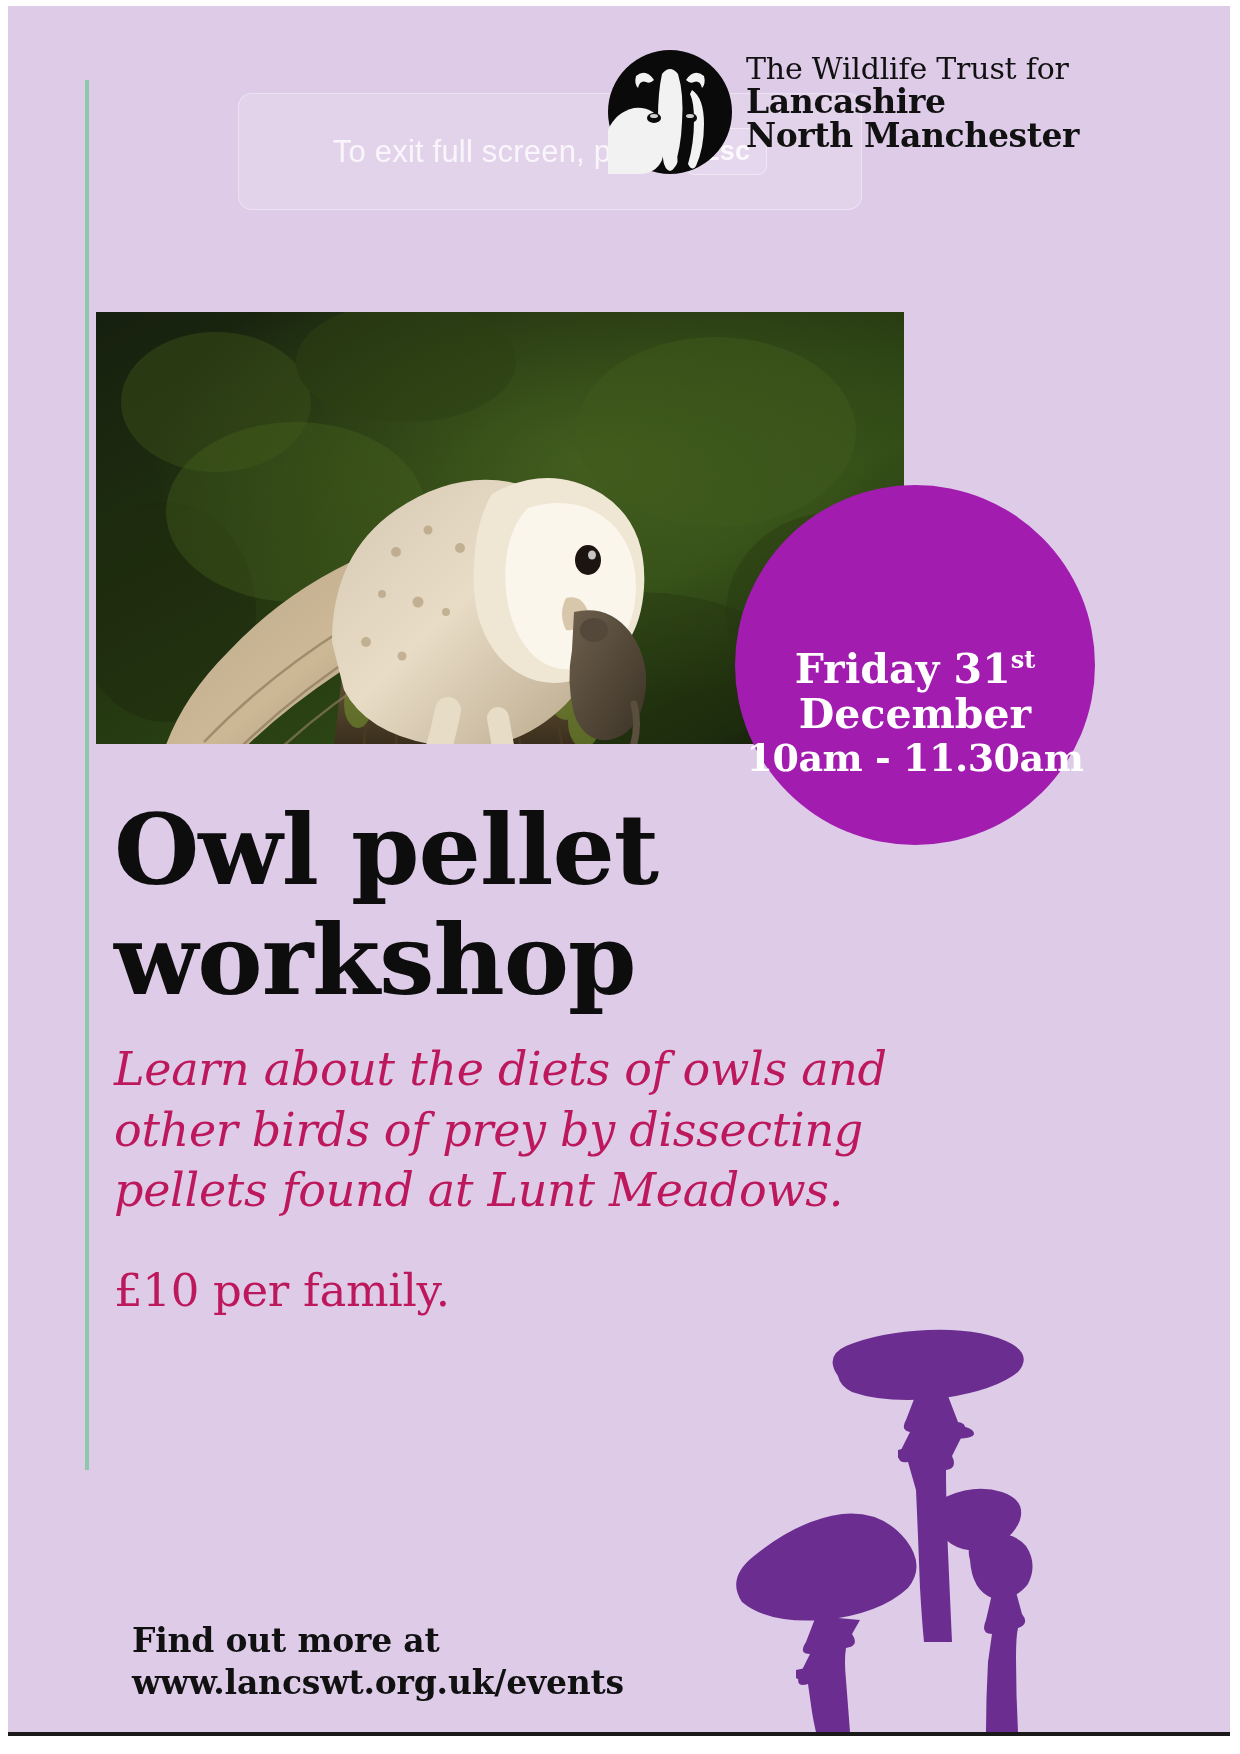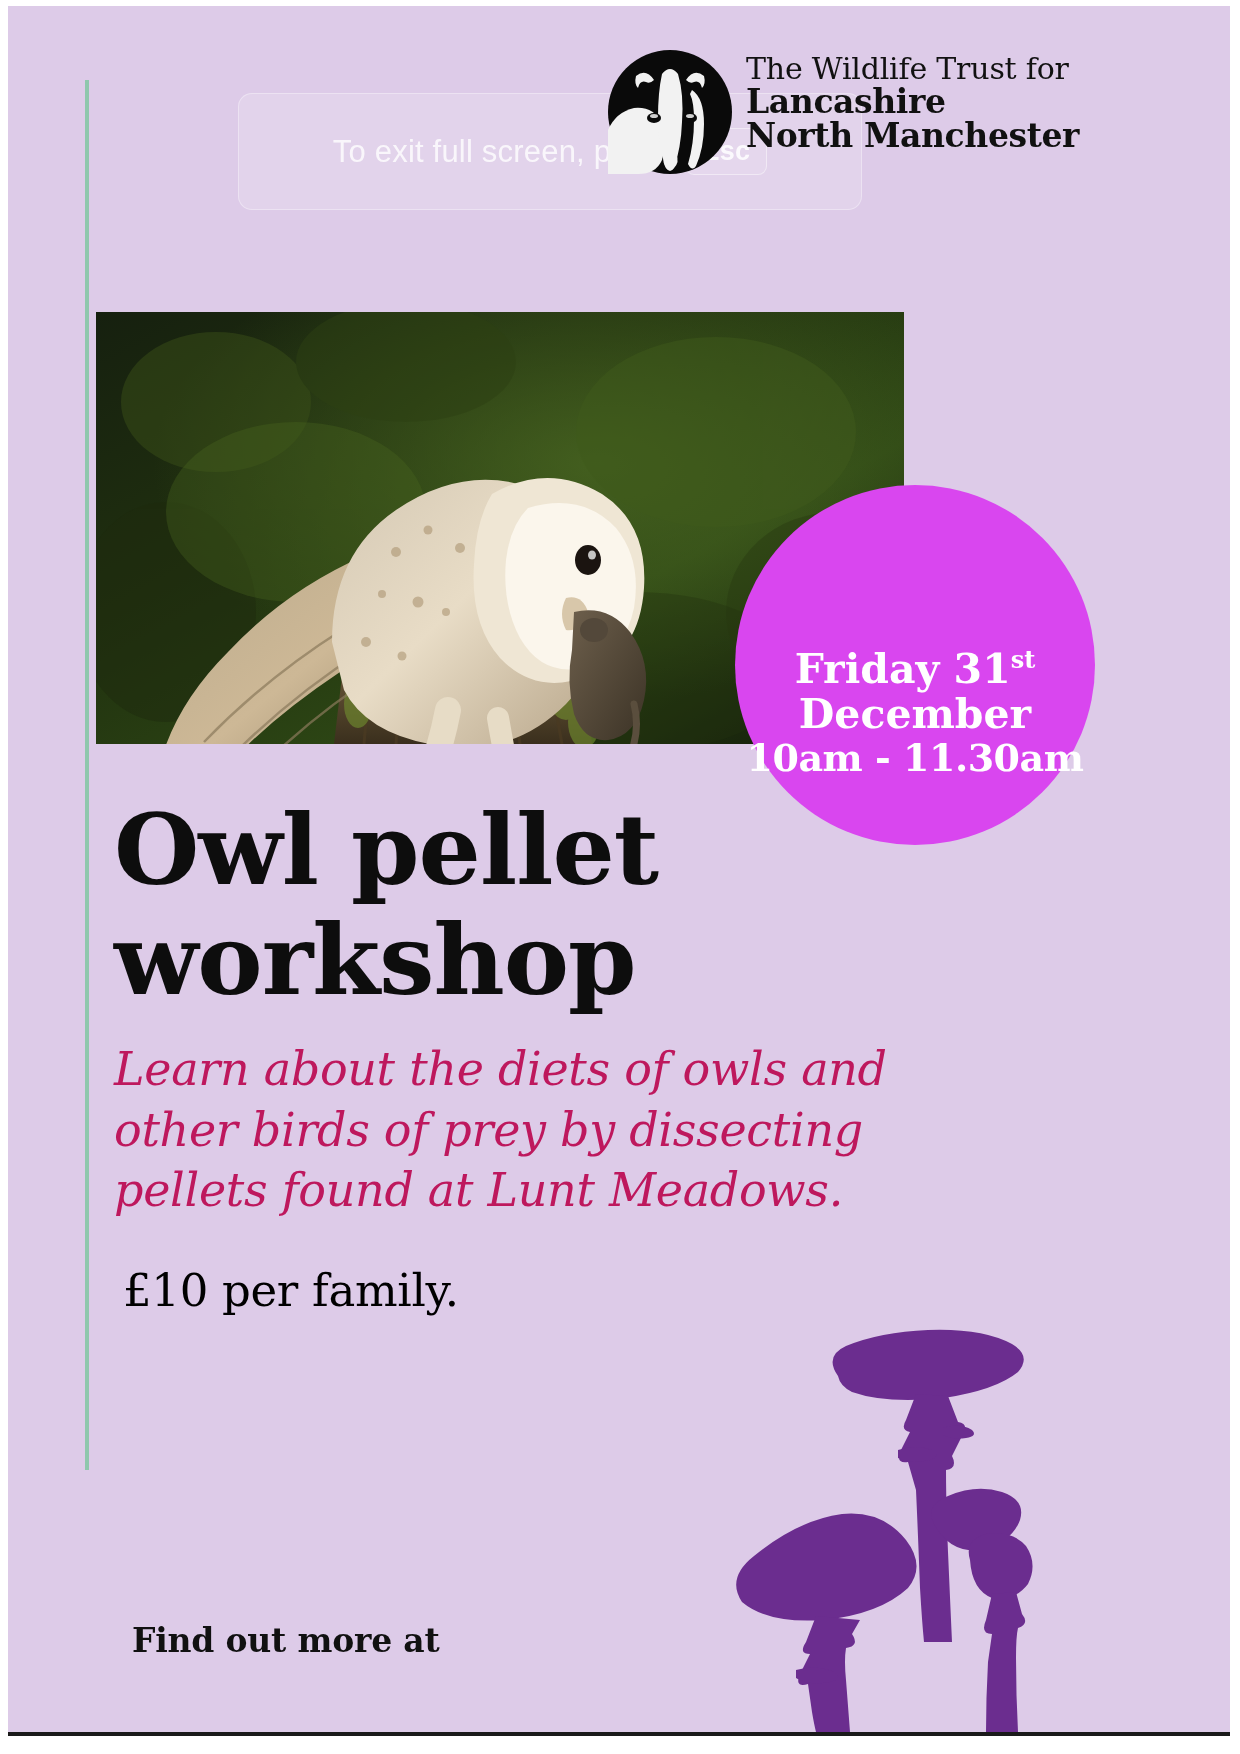--- a/index.html
+++ b/index.html
@@ -127,21 +127,21 @@
   .hero-photo svg { display: block; }
 
   
   .date-disc {
     position: absolute;
     left: 735px;
     top: 485px;
     width: 360px;
     height: 360px;
     border-radius: 50%;
-    background: #d946ef;
+    background: #a21caf;
     display: flex;
     flex-direction: column;
     align-items: center;
     justify-content: center;
     text-align: center;
     color: #ffffff;
     font-family: "DejaVu Serif", serif;
     font-weight: bold;
     line-height: 1.10;
     padding-top: 96px;
@@ -175,25 +175,25 @@
     width: 870px;
     font-family: "DejaVu Serif", serif;
     font-size: 46px;
     line-height: 1.32;
     color: #be185d;
     letter-spacing: -0.3px;
     font-style: italic;
   }
   .price-line {
     position: absolute;
-    left: 123px;
+    left: 114px;
     top: 1219px;
     font-family: "DejaVu Serif", serif;
     font-size: 45px;
-    color: #000000;
+    color: #be185d;
     letter-spacing: -0.3px;
   }
 
   
   .mushrooms {
     position: absolute;
     left: 720px;
     right: 0;
     bottom: 22px;
     width: 330px;
@@ -379,20 +379,21 @@
 
         <path d="M178 148 Q196 142 212 148 Q222 154 210 158 Q190 162 178 156 Z"></path>
         <path d="M222 126 Q240 120 252 128 Q258 134 246 136 Q230 138 222 132 Z"></path>
         <path d="M76 368 Q96 362 114 370 Q124 376 110 380 Q88 384 76 376 Z"></path>
       </g>
     </svg>
   </div>
 
   <div class="footer">
     <div>Find out more at</div>
+    <div>www.lancswt.org.uk/events</div>
   </div>
 
   <div class="fs-toast">
     <span>To exit full screen, press</span>
     <span class="esc-key">Esc</span>
   </div>
 
   <div class="logo-block">
     <div class="badger-mark">
       <svg width="124" height="124" viewBox="0 0 124 124" xmlns="http://www.w3.org/2000/svg" aria-hidden="true">

